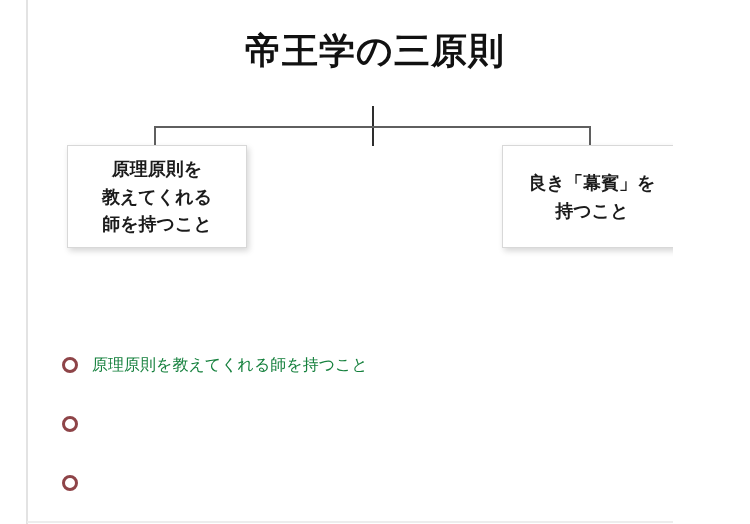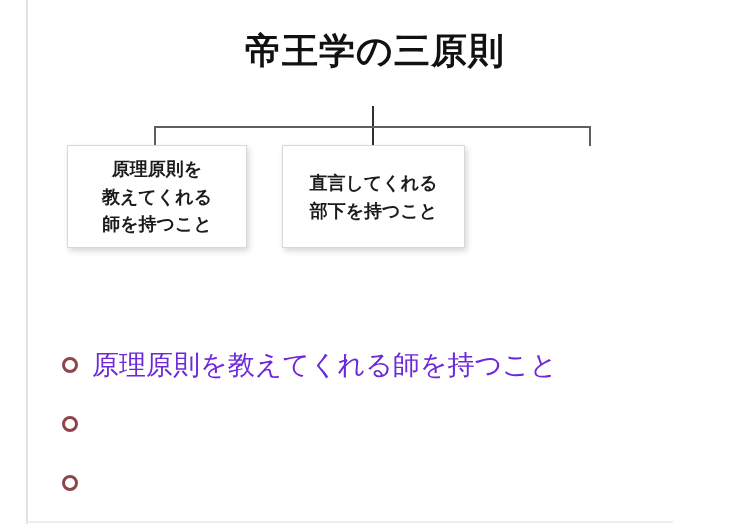--- a/index.html
+++ b/index.html
@@ -85,22 +85,22 @@
   .bullet {
     flex: 0 0 auto;
     width: 10px;
     height: 10px;
     border: 3px solid #8e4448;
     border-radius: 50%;
     margin-right: 14px;
     background: transparent;
   }
   .li-text {
-    font-size: 27px;
-    color: #6d28d9;
+    font-size: 16px;
+    color: #15803d;
     white-space: nowrap;
   }
 
   .bottom-line {
     position: absolute;
     left: 27px;
     width: 695px;
     top: 521px;
     height: 2px;
     background: #ededed;
@@ -117,22 +117,22 @@
   <h1 class="title">帝王学の三原則</h1>
 
   <div class="connector stem"></div>
   <div class="connector hbar"></div>
   <div class="connector drop drop-left"></div>
   <div class="connector drop drop-right"></div>
 
   <div class="node node-1">原理原則を
 教えてくれる
 師を持つこと</div>
-  <div class="node node-2">直言してくれる
-部下を持つこと</div>
+  <div class="node node-3">良き「幕賓」を
+持つこと</div>
 
   <ul class="bullet-list">
     <li class="list-item">
       <span class="bullet"></span>
       <span class="li-text">原理原則を教えてくれる師を持つこと</span>
     </li>
     <li class="list-item">
       <span class="bullet"></span>
     </li>
     <li class="list-item">

